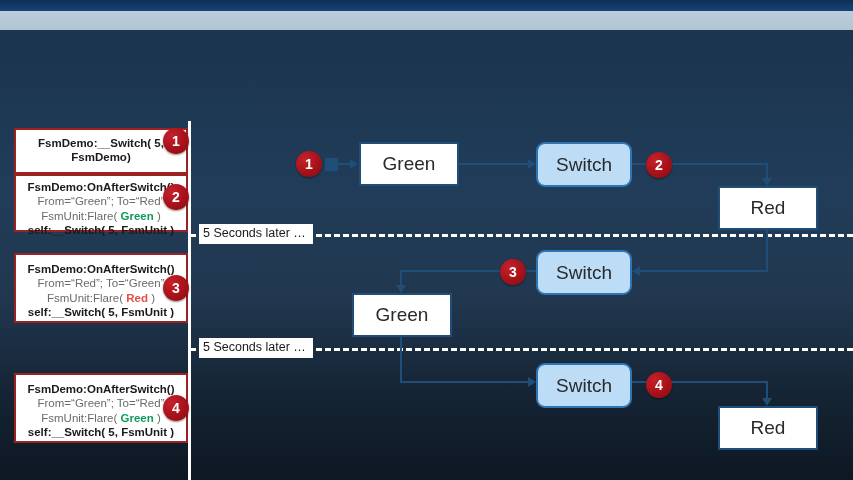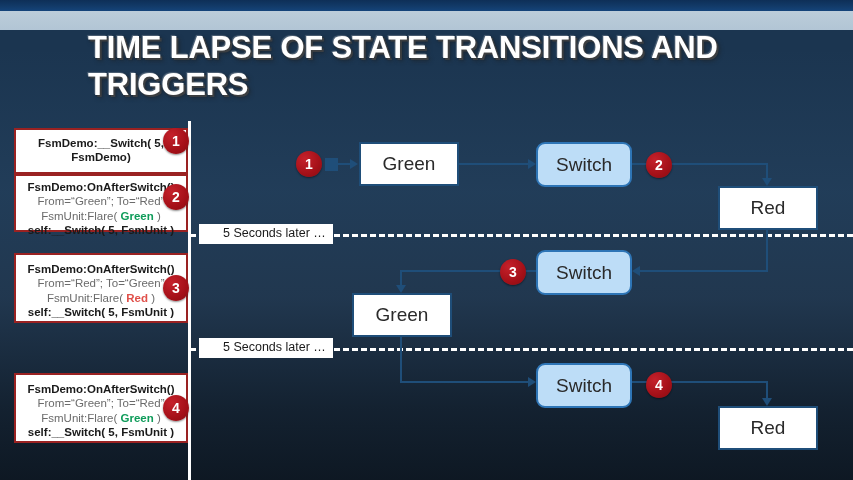--- a/index.html
+++ b/index.html
@@ -110,35 +110,34 @@
   .arrow-r{position:absolute;width:0;height:0;border-left:8px solid #1f4e79;
     border-top:5px solid transparent;border-bottom:5px solid transparent;}
   .arrow-l{position:absolute;width:0;height:0;border-right:8px solid #1f4e79;
     border-top:5px solid transparent;border-bottom:5px solid transparent;}
   .arrow-d{position:absolute;width:0;height:0;border-top:8px solid #1f4e79;
     border-left:5px solid transparent;border-right:5px solid transparent;}
 
   
   .sep{position:absolute;height:0;border-top:3px dashed #ffffff;}
   .sep-label{position:absolute;background:#ffffff;color:#1a1a1a;font-size:12.5px;
-    padding:3px 7px 3px 24px;white-space:nowrap;line-height:1.1;}
+    padding:3px 7px 3px 4px;white-space:nowrap;line-height:1.1;}
 </style>
 </head>
 <body>
 
 <div id="slide">
 
   <div class="sky"></div>
   <div class="sky2"></div>
 
   <div class="top-band"></div>
   <div class="top-band-light"></div>
   <div class="divider"></div>
 
-  <div class="title">TIME LAPSE OF STATE TRANSITIONS AND TRIGGERS</div>
 
   <div class="code-box cb1">
     <div class="row hdr">FsmDemo:__Switch( 5,</div>
     <div class="row hdr">FsmDemo)</div>
   </div>
   <div class="badge" style="left:163px;top:128px;">1</div>
 
   <div class="code-box cb2">
     <div class="row hdr">FsmDemo:OnAfterSwitch()</div>
     <div class="row sub">From=“Green”; To=“Red”</div>

